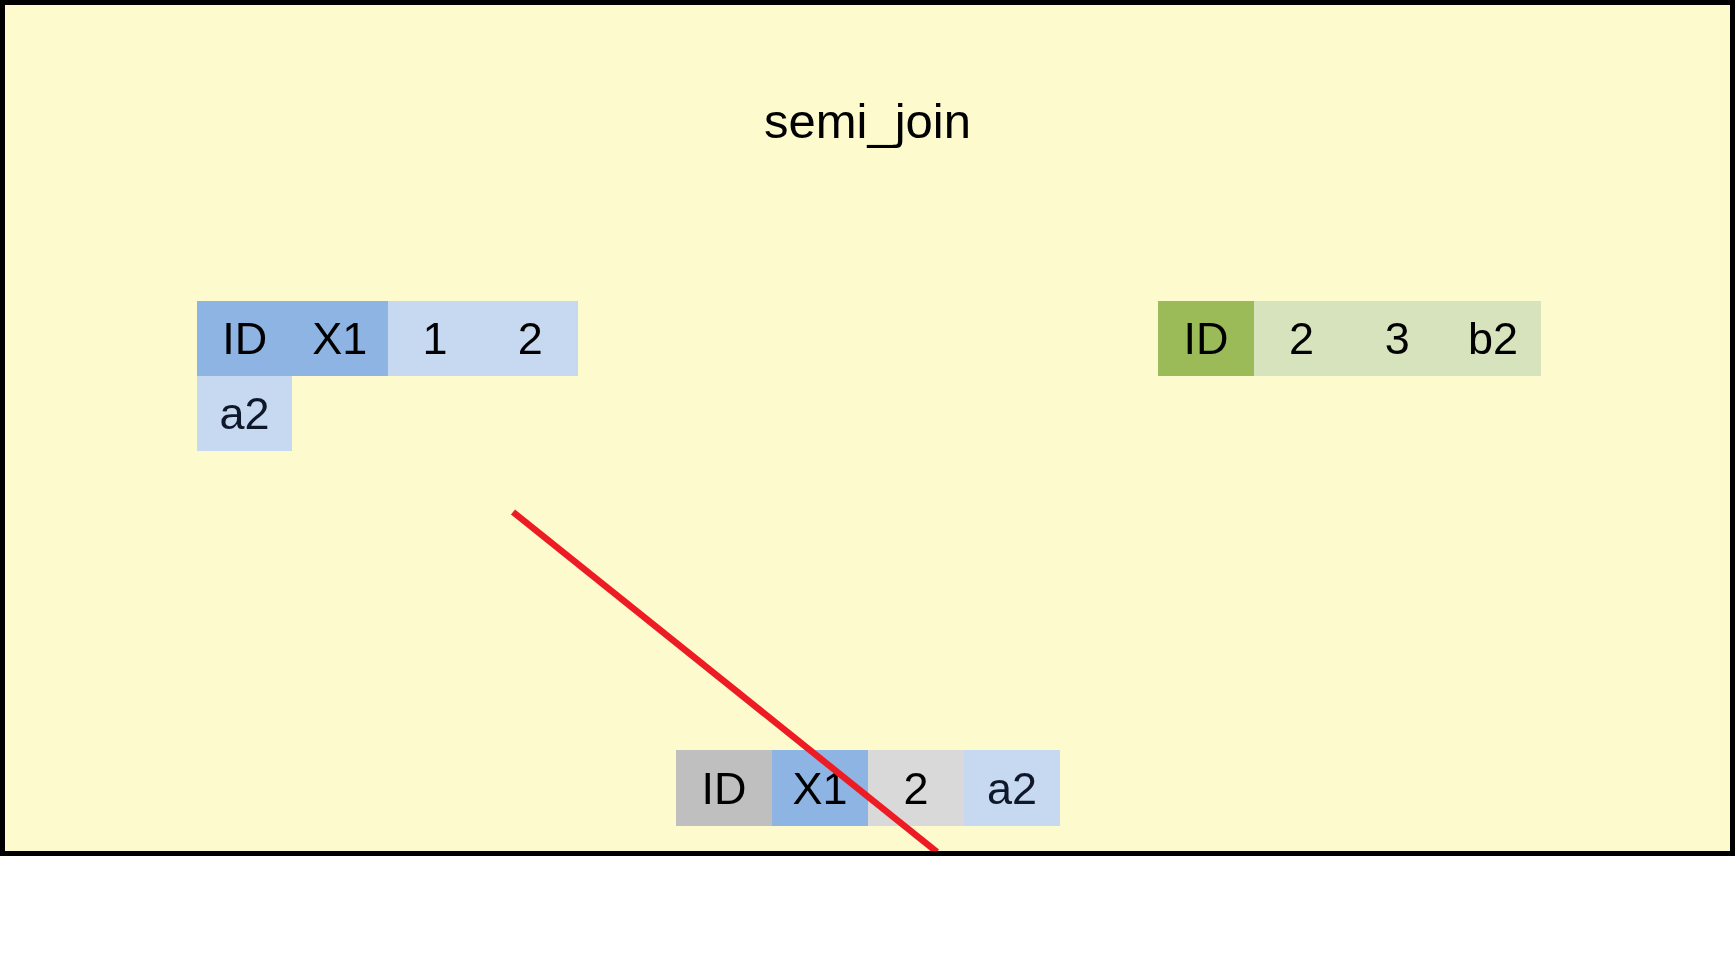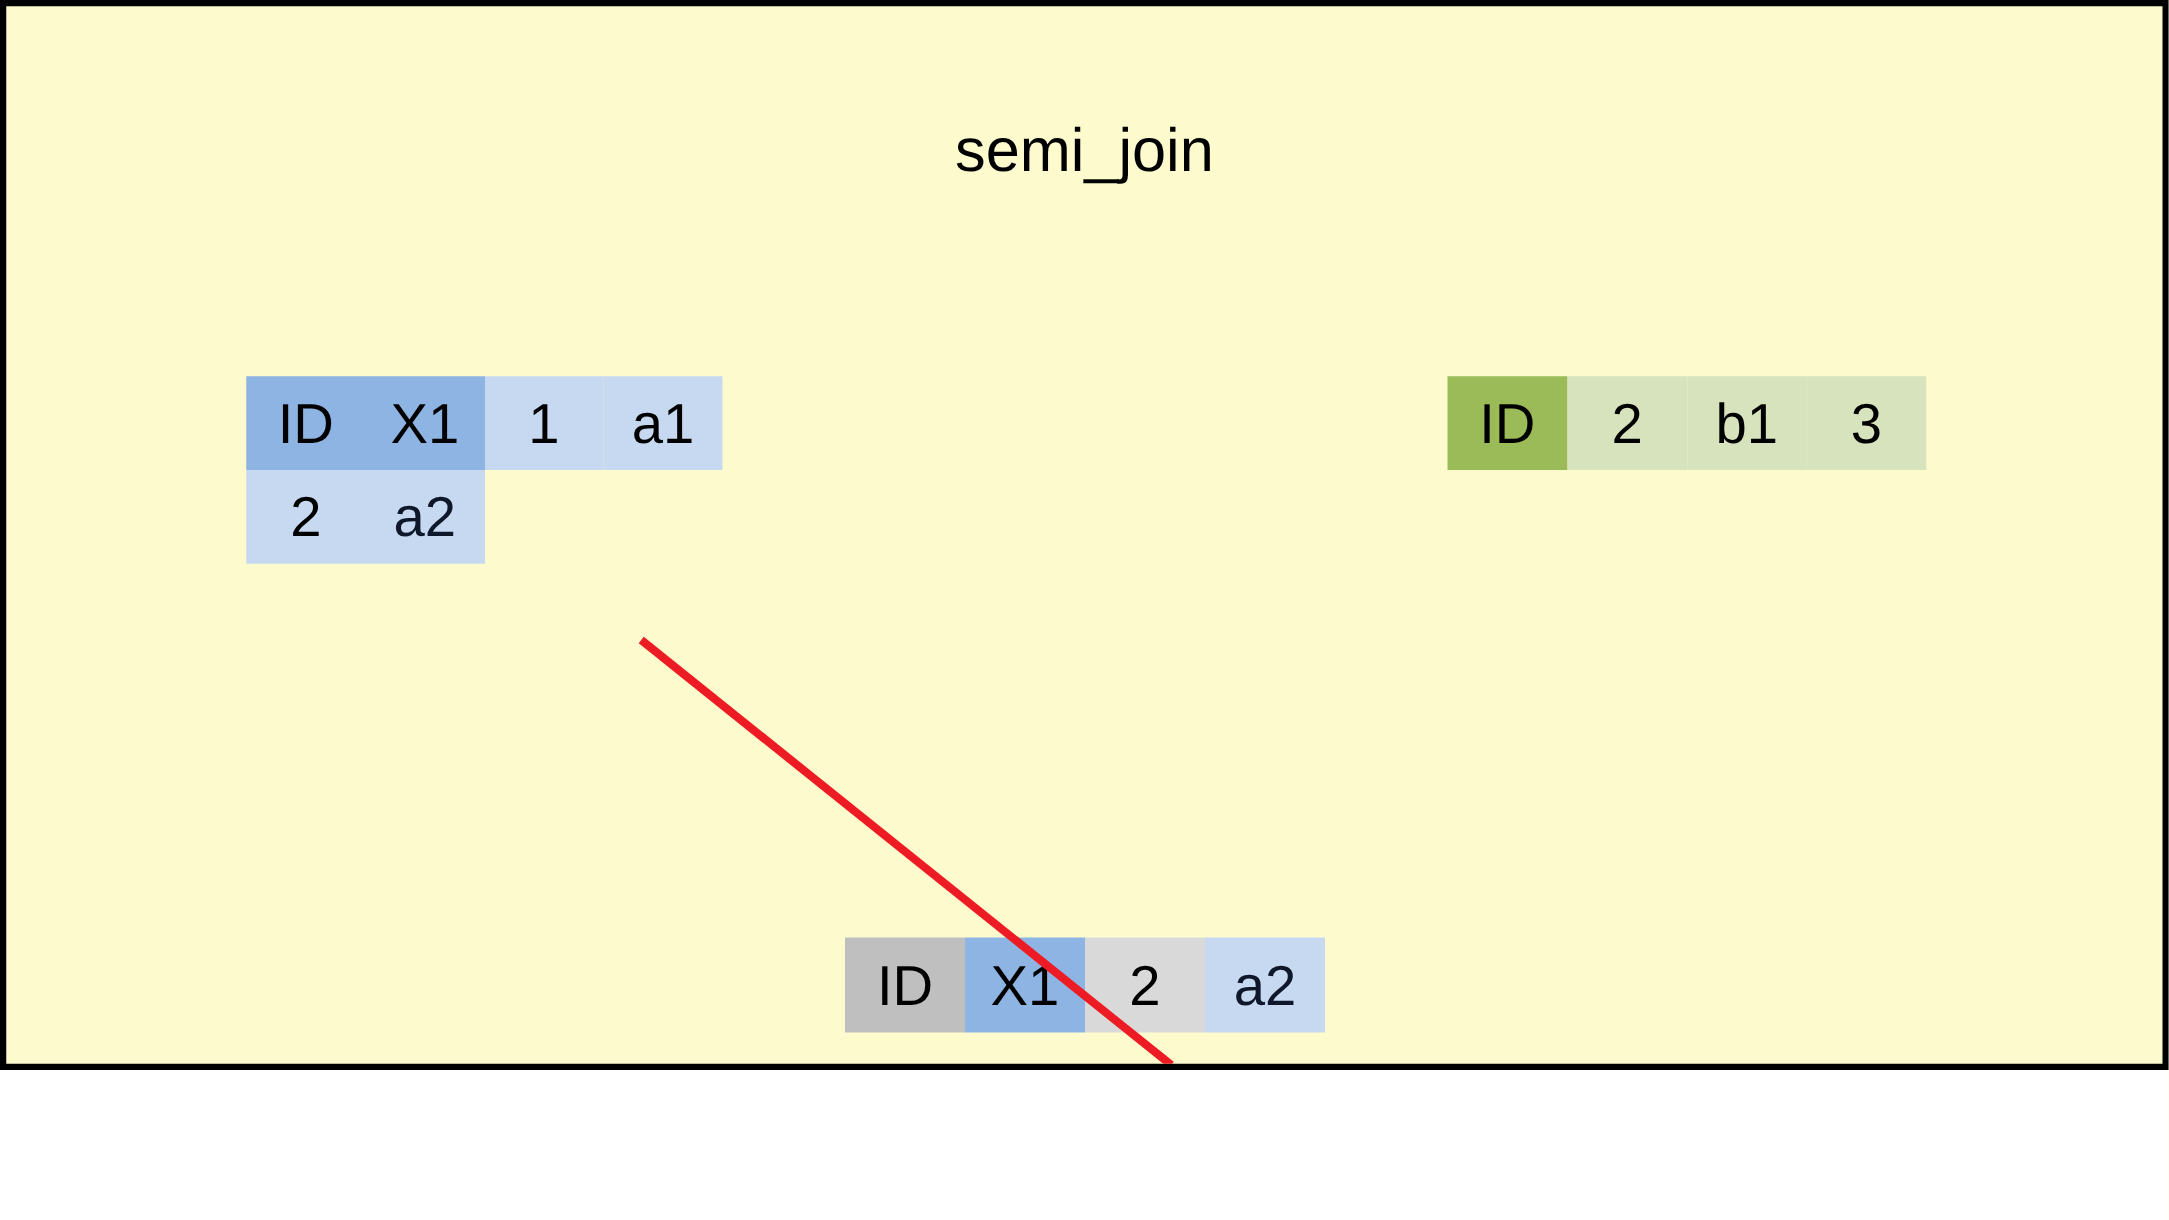--- a/index.html
+++ b/index.html
@@ -76,30 +76,29 @@
 <body>
 
 <div class="canvas">
 
   <div class="title">semi_join</div>
 
   <div class="tbl tbl-x">
     <div class="cell hdr-blue">ID</div>
     <div class="cell hdr-blue">X1</div>
     <div class="cell body-blue">1</div>
-    <div class="cell body-blue">a1</div>
     <div class="cell body-blue">2</div>
     <div class="cell body-blue red-text">a2</div>
   </div>
 
   <div class="tbl tbl-y">
     <div class="cell hdr-green">ID</div>
     <div class="cell body-green">2</div>
-    <div class="cell body-green">b1</div>
     <div class="cell body-green">3</div>
+    <div class="cell body-green">b2</div>
   </div>
 
   <div class="tbl tbl-result">
     <div class="cell hdr-gray">ID</div>
     <div class="cell hdr-blue">X1</div>
     <div class="cell body-gray">2</div>
     <div class="cell body-blue red-text">a2</div>
   </div>
 
   <svg class="connector-overlay" viewBox="0 0 1725 966">

